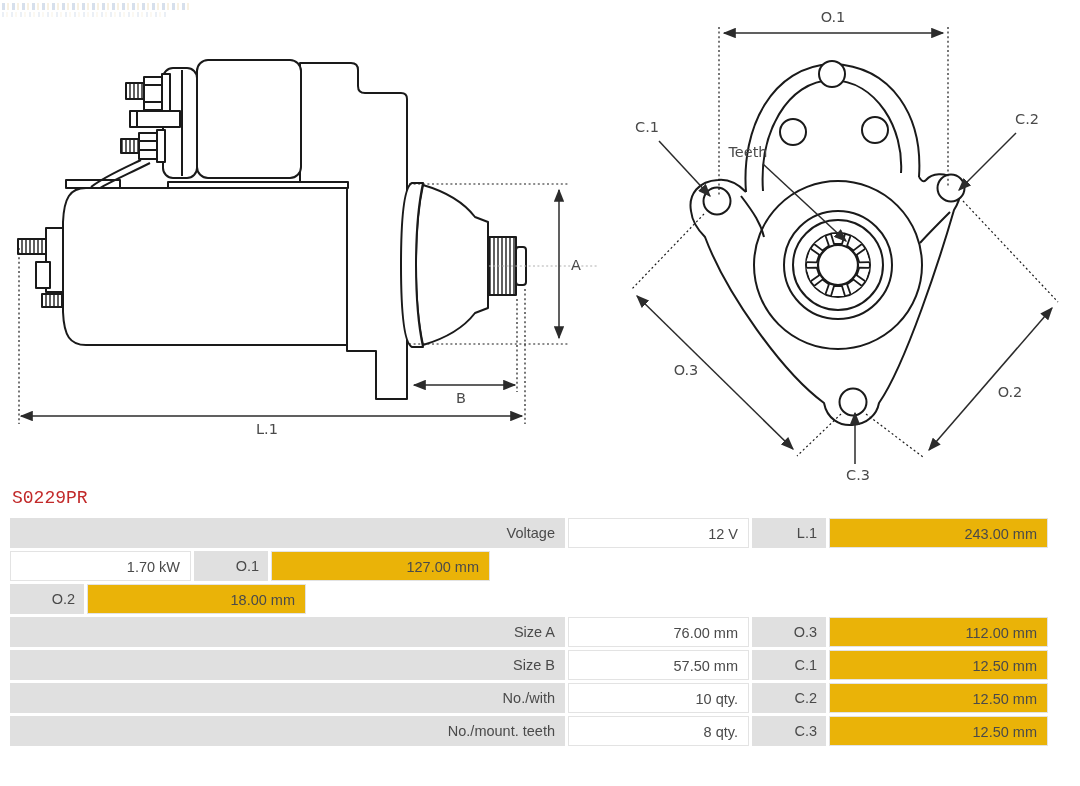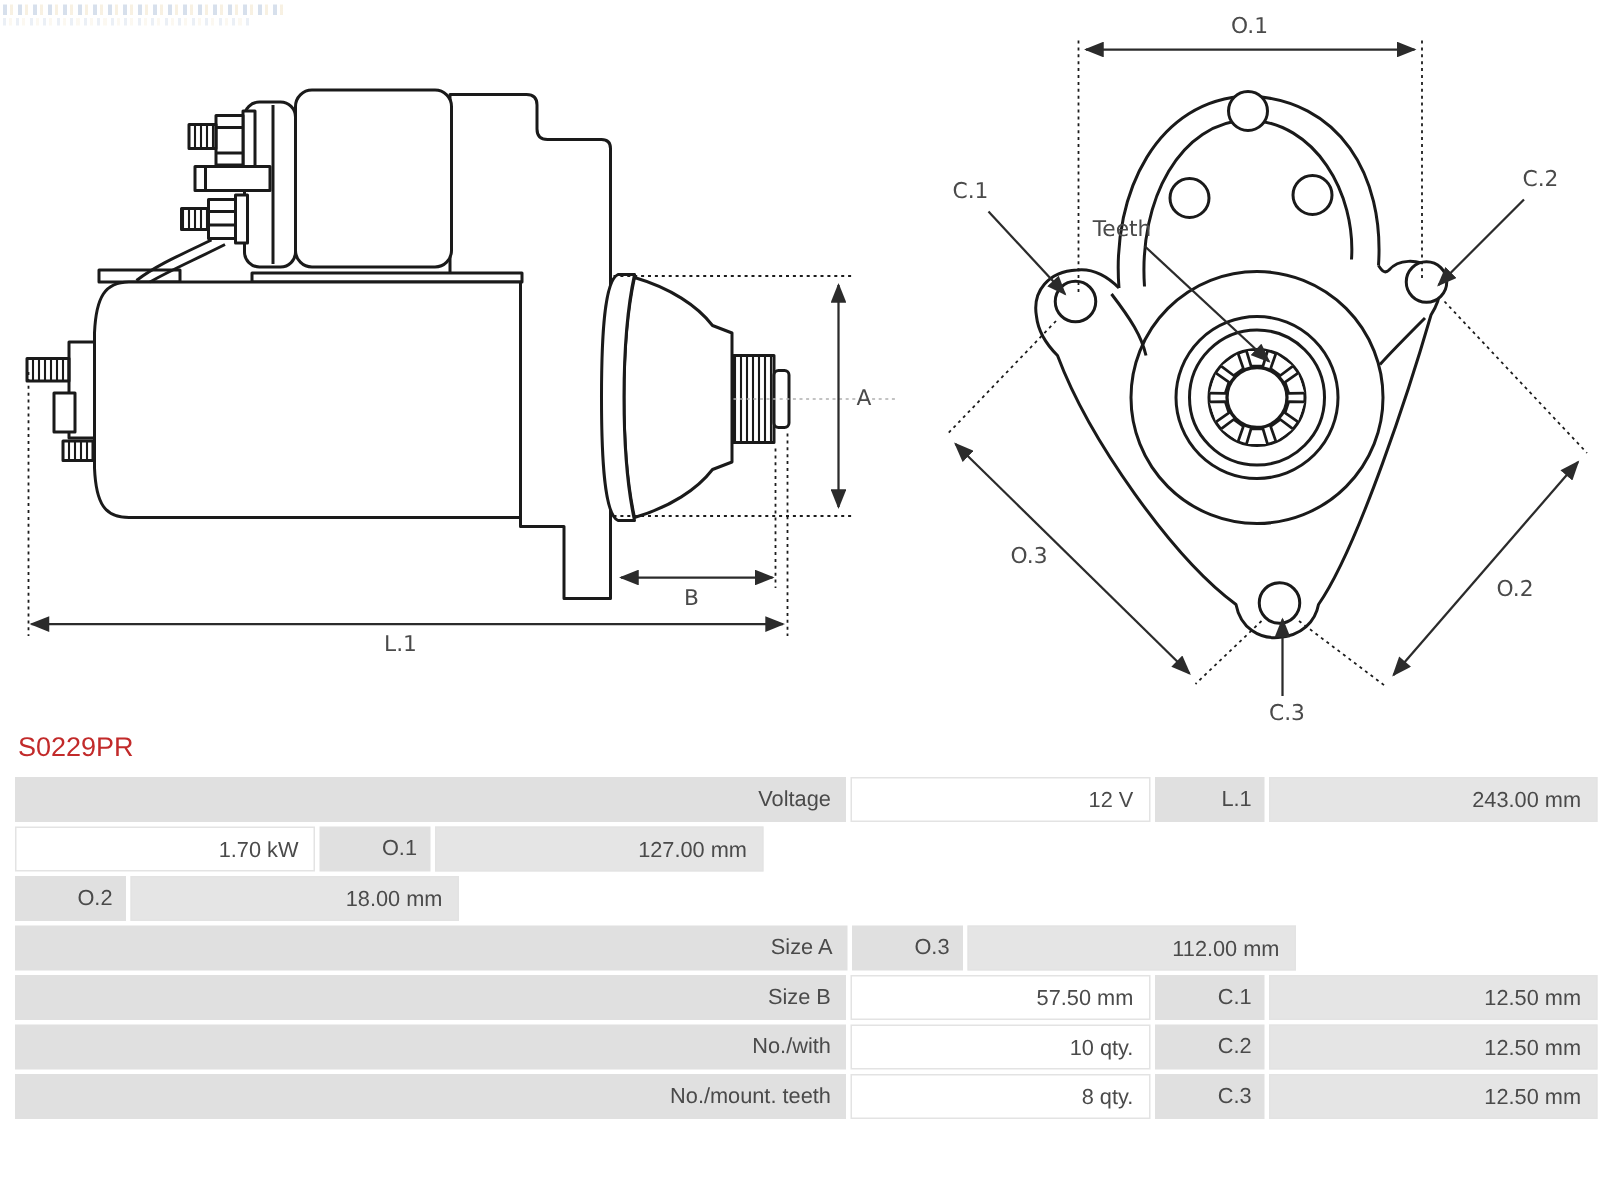--- a/index.html
+++ b/index.html
@@ -12,30 +12,30 @@
       rgba(226,198,140,.45) 5px 7px, rgba(255,255,255,0) 7px 10px);}
   #watermark2{position:absolute;left:2px;top:12px;width:165px;height:5px;opacity:.30;
     background:repeating-linear-gradient(90deg,
       rgba(122,152,193,.5) 0 2px, rgba(255,255,255,0) 2px 4px,
       rgba(226,198,140,.4) 4px 6px, rgba(255,255,255,0) 6px 9px);}
   svg{position:absolute;}
   #side-view{left:0;top:40px;}
   #front-view{left:600px;top:5px;}
   svg text{font-family:"DejaVu Sans", sans-serif;font-size:14.5px;fill:#4a4a4a;}
   #part-number{position:absolute;left:12px;top:488px;font-size:18px;line-height:20px;
-    color:#c22a2a;font-family:Liberation Sans, sans-serif;}
+    color:#c22a2a;font-family:Liberation Mono, monospace;}
   
   #spec-table{position:absolute;left:10px;top:518px;width:1055px;}
   .srow{display:flex;height:30px;margin-bottom:3px;}
   .cell{box-sizing:border-box;height:30px;line-height:30px;font-size:14.5px;color:#4a4a4a;
         text-align:right;white-space:nowrap;}
   .c-label{width:555px;background:#e0e0e0;padding-right:10px;margin-right:3px;}
-  .c-value{width:200px;background:#fff;border:1px solid #e3e3e3;padding-right:10px;margin-right:3px;}
+  .c-value{width:181px;background:#fff;border:1px solid #e3e3e3;padding-right:10px;margin-right:3px;}
   .c-dim{width:74px;background:#e0e0e0;padding-right:9px;margin-right:3px;}
-  .c-dimvalue{width:219px;background:#e5e5e5;border:1px solid #e3e3e3;padding-right:10px;}
+  .c-dimvalue{width:219px;background:#eab308;border:1px solid #e3e3e3;padding-right:10px;}
 </style>
 </head>
 <body>
 
 <div id="screen">
 
   <div id="watermark"></div>
   <div id="watermark2"></div>
 
   <svg id="side-view" width="600" height="420" viewBox="0 40 600 420">
@@ -212,20 +212,21 @@
       <div class="cell c-value">1.70 kW</div>
       <div class="cell c-dim">O.1</div>
       <div class="cell c-dimvalue">127.00 mm</div>
     </div>
     <div class="srow">
       <div class="cell c-dim">O.2</div>
       <div class="cell c-dimvalue">18.00 mm</div>
     </div>
     <div class="srow">
       <div class="cell c-label">Size A</div>
+      <div class="cell c-value">76.00 mm</div>
       <div class="cell c-dim">O.3</div>
       <div class="cell c-dimvalue">112.00 mm</div>
     </div>
     <div class="srow">
       <div class="cell c-label">Size B</div>
       <div class="cell c-value">57.50 mm</div>
       <div class="cell c-dim">C.1</div>
       <div class="cell c-dimvalue">12.50 mm</div>
     </div>
     <div class="srow">

